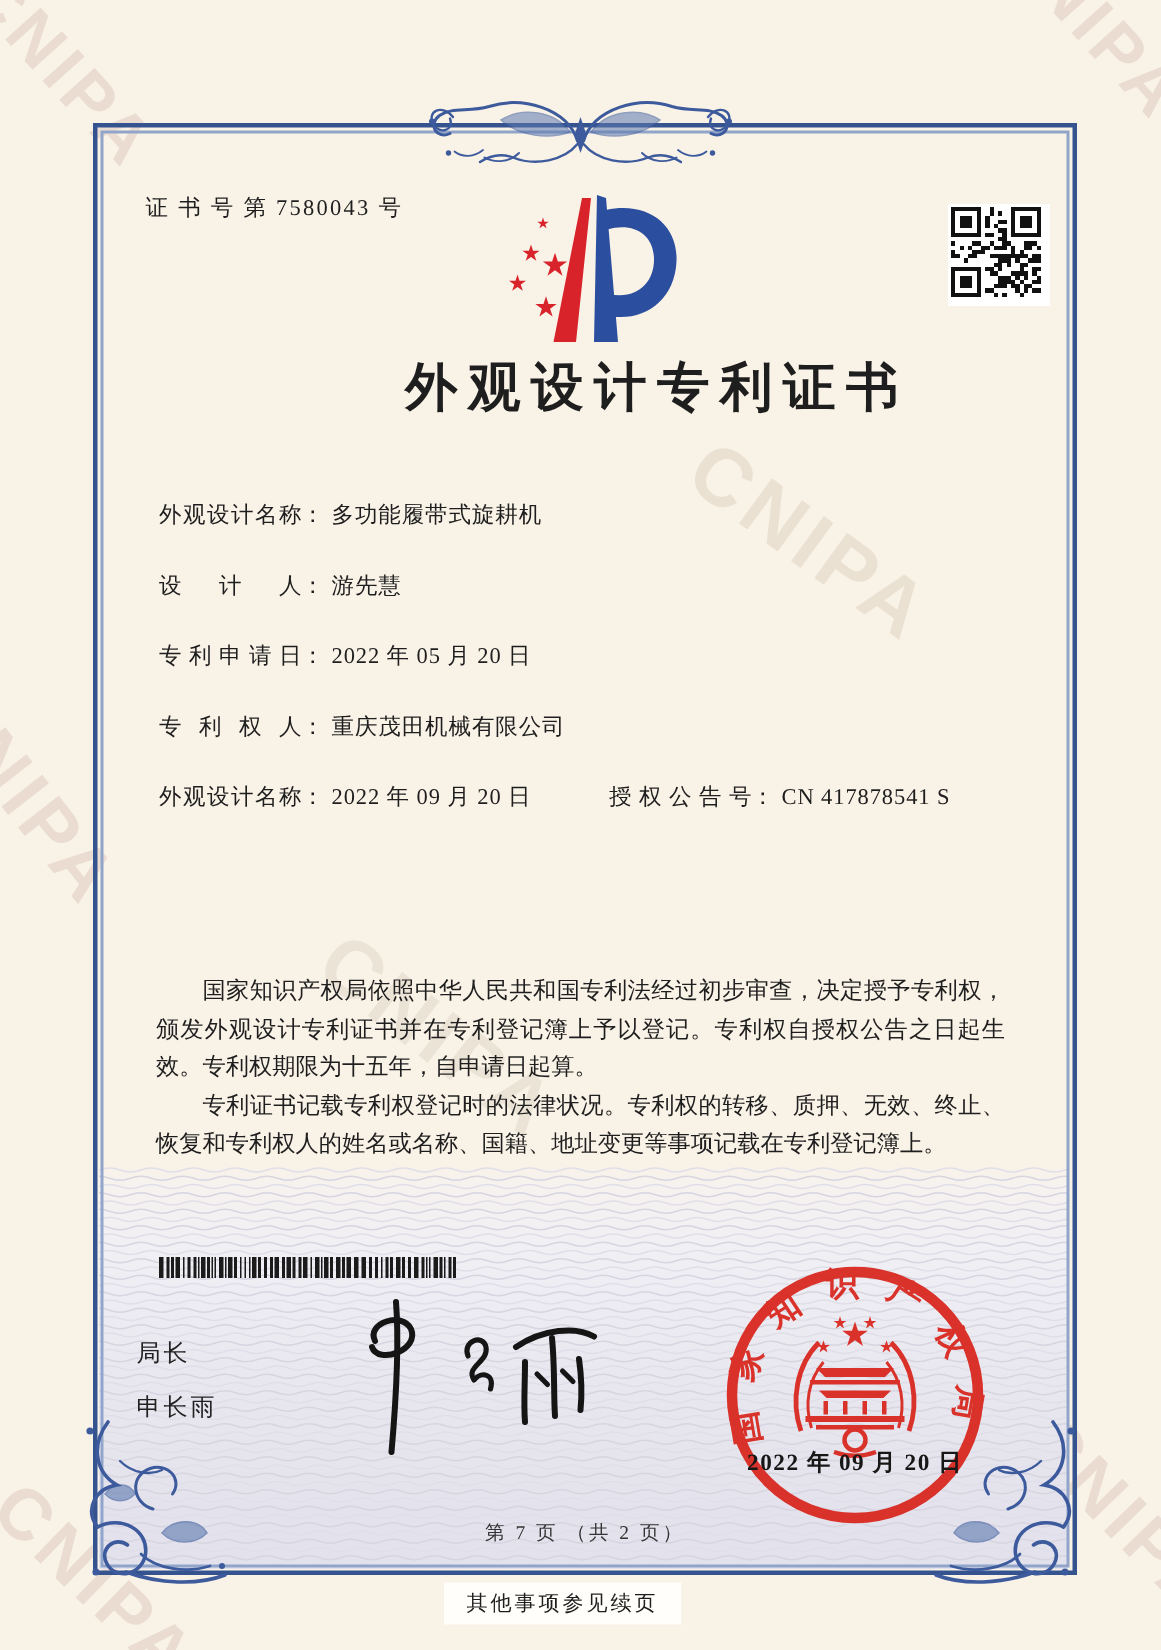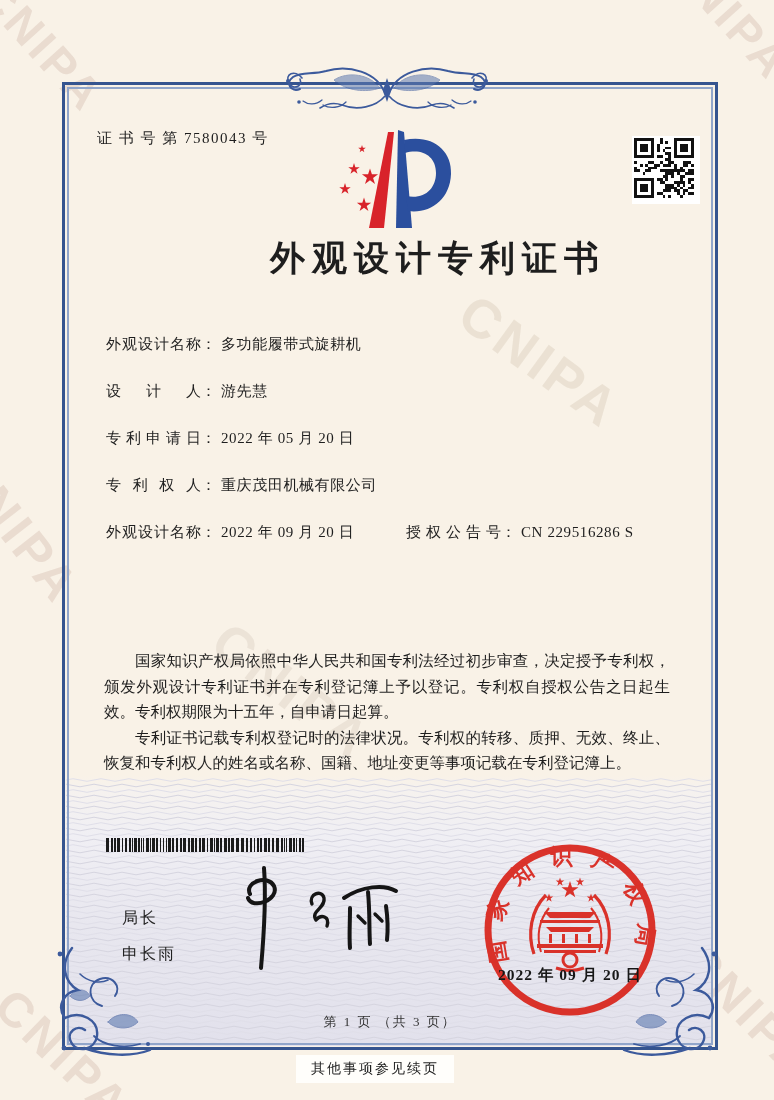--- a/index.html
+++ b/index.html
@@ -38,22 +38,22 @@
   .frow{height:20px;line-height:20px;margin-bottom:27px;position:relative;white-space:nowrap;}
   .flabel{display:inline-block;width:95px;text-align:justify;text-align-last:justify;vertical-align:top;}
   .fcolon{display:inline-block;}
   .fvalue{margin-left:5px;letter-spacing:0.6px;}
   .grant{position:absolute;left:300px;top:0;}
   
   .paras{position:absolute;left:104px;top:648px;width:566px;font-size:15.5px;line-height:25.5px;text-align:justify;}
   .paras p{margin:0;text-indent:2em;}
   
   .barcode{position:absolute;left:106px;top:838px;width:200px;height:14px;}
-  .director{position:absolute;left:122px;top:892px;font-size:16px;letter-spacing:2px;
-            font-family:"Liberation Sans",sans-serif;color:#222;margin-top:16px;}
+  .director{position:absolute;left:91px;top:892px;font-size:16px;letter-spacing:2px;
+            font-family:"Liberation Sans",sans-serif;color:#222;}
   .director .name{margin-top:15px;}
   .sig{position:absolute;left:224px;top:864px;width:190px;height:108px;}
   .seal{position:absolute;left:480px;top:840px;width:180px;height:180px;}
   .sealdate{position:absolute;left:470px;top:965px;width:200px;text-align:center;
             font-size:15.5px;color:#171717;letter-spacing:1px;font-weight:700;}
   .pageinfo{position:absolute;left:62px;top:1013px;width:656px;text-align:center;
             font-size:13px;letter-spacing:2px;color:#333;}
   .cont{position:absolute;left:375px;top:1055px;transform:translateX(-50%);
         background:#fffefb;padding:5px 15px;font-size:14px;letter-spacing:2px;white-space:nowrap;}
 </style>
@@ -323,21 +323,21 @@
     </div>
     <div class="frow">
       <span class="flabel">专利申请日</span><span class="fcolon">：</span><span class="fvalue">2022 年 05 月 20 日</span>
     </div>
     <div class="frow">
       <span class="flabel">专利权人</span><span class="fcolon">：</span><span class="fvalue">重庆茂田机械有限公司</span>
     </div>
     <div class="frow">
       <span class="flabel">外观设计名称</span><span class="fcolon">：</span><span class="fvalue">2022 年 09 月 20 日</span>
       <span class="grant">
-        <span class="flabel">授权公告号</span><span class="fcolon">：</span><span class="fvalue">CN 229516286 S</span>
+        <span class="flabel">授权公告号</span><span class="fcolon">：</span><span class="fvalue">CN 417878541 S</span>
       </span>
     </div>
   </div>
 
   <div class="paras">
     <p>国家知识产权局依照中华人民共和国专利法经过初步审查，决定授予专利权，颁发外观设计专利证书并在专利登记簿上予以登记。专利权自授权公告之日起生效。专利权期限为十五年，自申请日起算。</p>
     <p>专利证书记载专利权登记时的法律状况。专利权的转移、质押、无效、终止、恢复和专利权人的姓名或名称、国籍、地址变更等事项记载在专利登记簿上。</p>
   </div>
 
   <div class="barcode" id="barcode"><svg width="200" height="14" viewBox="0 0 200 14">
@@ -446,16 +446,16 @@
         <path d="M-36,26 C-43,6 -39,-18 -24,-33" fill="none" stroke-width="3.2"></path>
         <path d="M36,26 C43,6 39,-18 24,-33" fill="none" stroke-width="3.2"></path>
         <path d="M-29,24 C-34,8 -31,-8 -21,-20" fill="none" stroke-width="2"></path>
         <path d="M29,24 C34,8 31,-8 21,-20" fill="none" stroke-width="2"></path>
         <path d="M-14,40 Q0,45 14,40" fill="none" stroke-width="3"></path>
       </g>
     </g>
   </svg>
   <div class="sealdate">2022 年 09 月 20 日</div>
 
-  <div class="pageinfo">第 1 页 （共 3 页）</div>
+  <div class="pageinfo">第 7 页 （共 2 页）</div>
   <div class="cont">其他事项参见续页</div>
 
 </div>
 
 </body></html>

